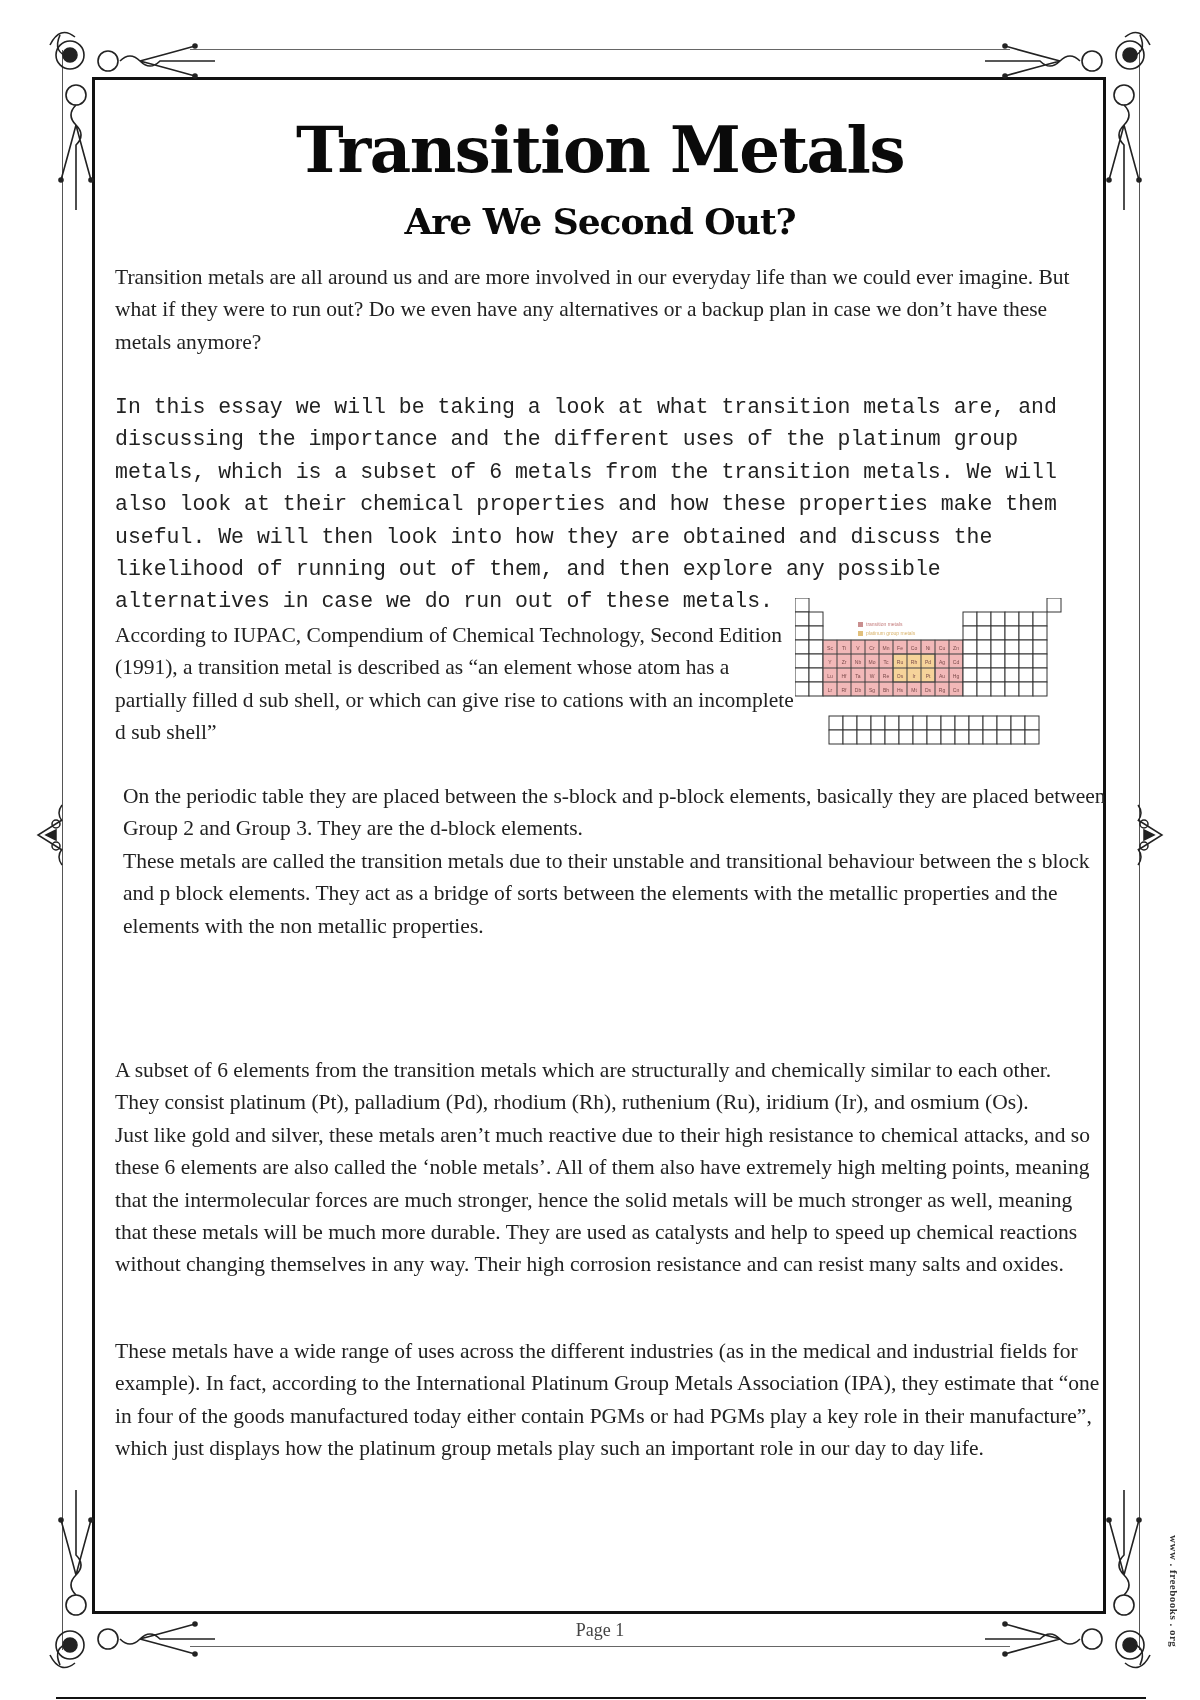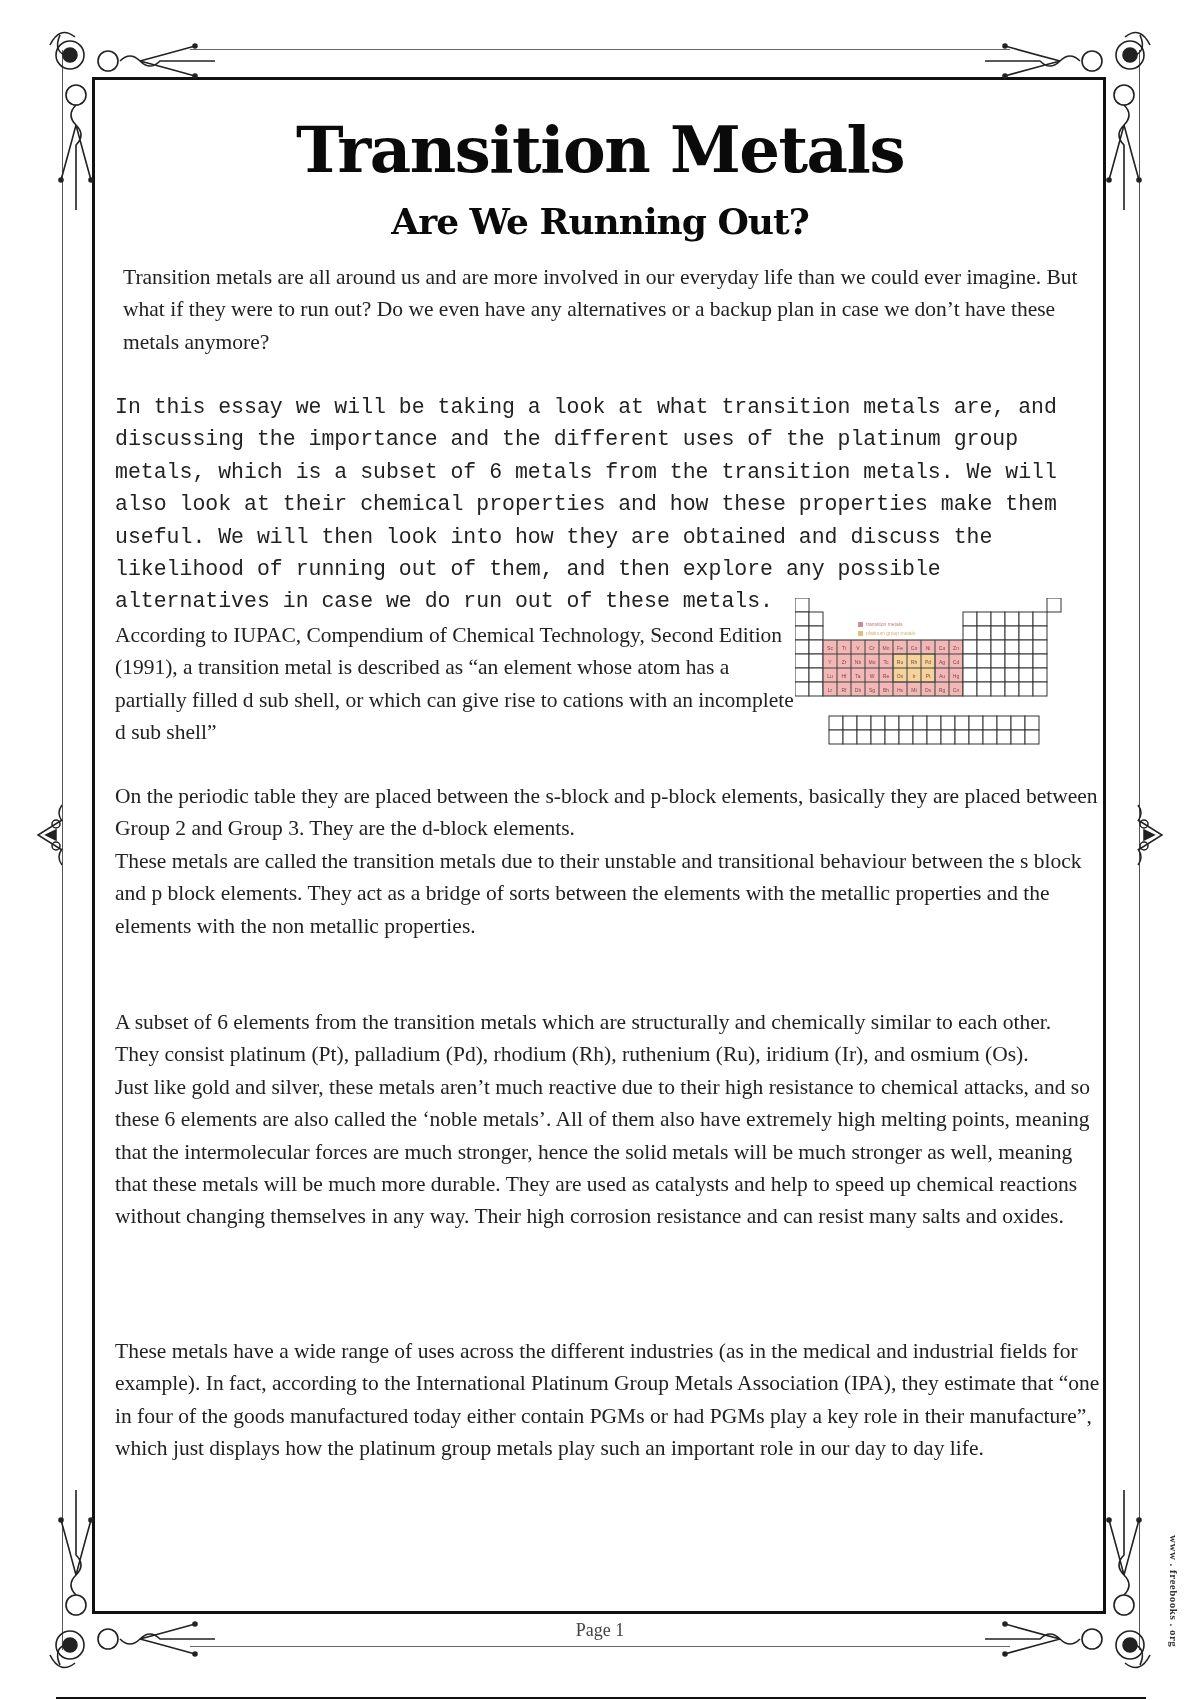--- a/index.html
+++ b/index.html
@@ -106,24 +106,24 @@
     }
     .body-text {
       position: absolute;
       left: 115px;
       width: 985px;
       font-size: 21.5px;
       line-height: 32.4px;
       margin: 0;
       color: #222;
     }
-    .p1 { top: 261px; margin-left: 8px; }
+    .p1 { top: 261px; }
     .p2 { top: 391px; font-family: Liberation Mono, monospace; }
     .p3 { top: 619px; width: 680px; }
-    .p4 { top: 780px; }
+    .p4 { top: 780px; margin-left: 8px; }
     .p5 { top: 1006px; }
     .p6 { top: 1335px; }
 
     .periodic-table {
       position: absolute;
       left: 795px;
       top: 598px;
       width: 280px;
       height: 160px;
     }
@@ -250,28 +250,28 @@
   <svg viewBox="0 0 40 70" fill="none" stroke="#222" stroke-width="1.5">
     <path d="M32 5 q-6 8 0 16 M32 49 q-6 8 0 16"></path>
     <path d="M32 20 L8 35 L32 50"></path>
     <circle cx="26" cy="24" r="4"></circle>
       <circle cx="26" cy="46" r="4"></circle>
     <path d="M16 35 l10 -5 l0 10 z" fill="#222"></path>
   </svg>
 </div>
 
 <h1 class="title">Transition Metals</h1>
-<h2 class="subtitle">Are We Running Out?</h2>
+<h2 class="subtitle">Are We Second Out?</h2>
 
 <p class="body-text p1">Transition metals are all around us and are more involved in our everyday life than we could ever imagine. But what if they were to run out? Do we even have any alternatives or a backup plan in case we don’t have these metals anymore?</p>
 <p class="body-text p2">In this essay we will be taking a look at what transition metals are, and discussing the importance and the different uses of the platinum group metals, which is a subset of 6 metals from the transition metals. We will also look at their chemical properties and how these properties make them useful. We will then look into how they are obtained and discuss the likelihood of running out of them, and then explore any possible alternatives in case we do run out of these metals.</p>
 <p class="body-text p3">According to IUPAC, Compendium of Chemical Technology, Second Edition (1991), a transition metal is described as “an element whose atom has a partially filled d sub shell, or which can give rise to cations with an incomplete d sub shell”</p>
 <p class="body-text p4" style="white-space: pre-line;">On the periodic table they are placed between the s-block and p-block elements, basically they are placed between Group 2 and Group 3. They are the d-block elements.
 These metals are called the transition metals due to their unstable and transitional behaviour between the s block and p block elements. They act as a bridge of sorts between the elements with the metallic properties and the elements with the non metallic properties.</p>
-<p class="body-text p5" style="white-space: pre-line;">A subset of 6 elements from the transition metals which are structurally and chemically similar to each other. They consist platinum (Pt), palladium (Pd), rhodium (Rh), ruthenium (Ru), iridium (Ir), and osmium (Os).
+<p class="body-text p5" style="white-space: pre-line; margin-top: 48px;">A subset of 6 elements from the transition metals which are structurally and chemically similar to each other. They consist platinum (Pt), palladium (Pd), rhodium (Rh), ruthenium (Ru), iridium (Ir), and osmium (Os).
 Just like gold and silver, these metals aren’t much reactive due to their high resistance to chemical attacks, and so these 6 elements are also called the ‘noble metals’.  All of them also have extremely high melting points, meaning that the intermolecular forces are much stronger, hence the solid metals will be much stronger as well, meaning that these metals will be much more durable. They are used as catalysts and help to speed up chemical reactions without changing themselves in any way. Their high corrosion resistance and can resist many salts and oxides.</p>
 <p class="body-text p6">These metals have a wide range of uses across the different industries (as in the medical and industrial fields for example).  In fact, according to the International Platinum Group Metals Association (IPA), they estimate that “one in four of the goods manufactured today either contain PGMs or had PGMs play a key role in their manufacture”, which just displays how the platinum group metals play such an important role in our day to day life.</p>
 
 <div class="periodic-table">
   <svg viewBox="0 0 280 160" width="280" height="160" id="pt-svg">
 
     <g stroke="#333" stroke-width="1" fill="#fff">
       <rect x="0" y="0" width="14" height="14"></rect>
       <rect x="0" y="14" width="14" height="14"></rect>
         <rect x="14" y="14" width="14" height="14"></rect>

